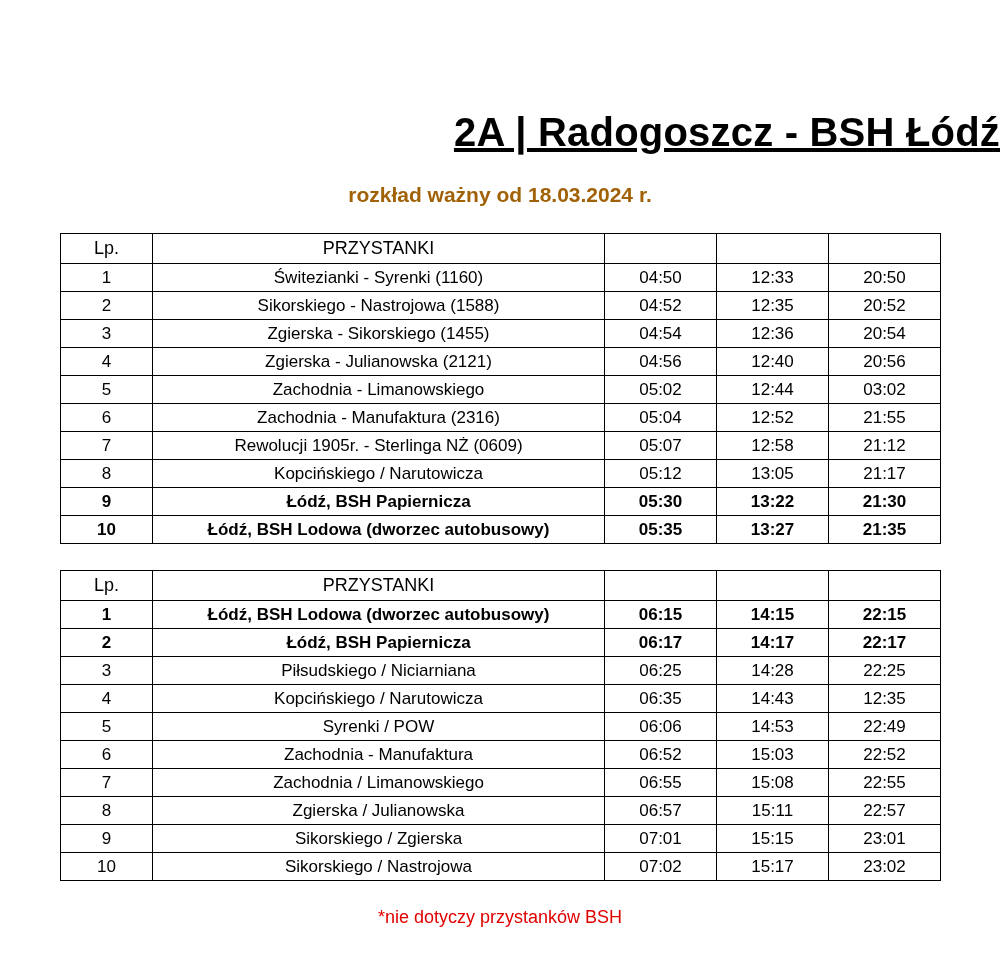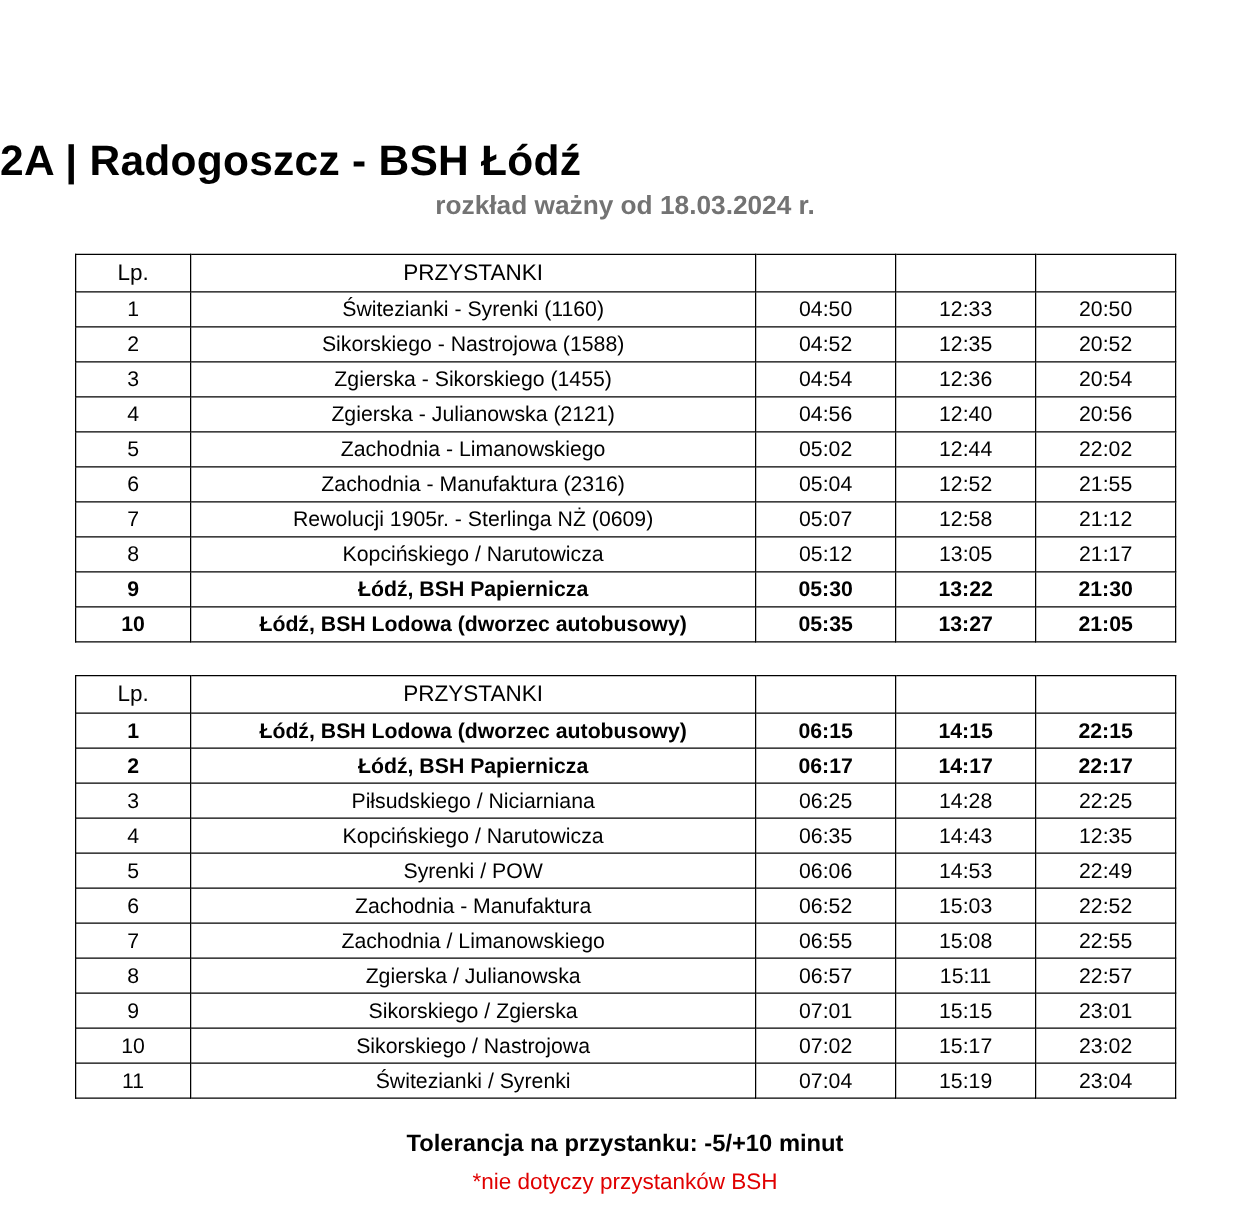--- a/index.html
+++ b/index.html
@@ -15,32 +15,33 @@
     overflow: hidden;
   }
   .page {
     width: 1000px;
     height: 965px;
     position: relative;
     box-sizing: border-box;
     padding: 0;
   }
   .title {
-    text-align: left;
-    font-size: 34px;
+    text-align: right;
+    font-size: 40px;
     font-weight: bold;
     margin-top: 110px;
     letter-spacing: 0.2px;
+    text-decoration: underline;
   }
   .subtitle {
     text-align: center;
     font-size: 21px;
     font-weight: bold;
-    color: #737373;
-    margin-top: 4px;
+    color: #a16207;
+    margin-top: 28px;
   }
   .table-wrap {
     width: 880px;
     margin: 0 auto;
   }
   table.schedule {
     border-collapse: collapse;
     width: 880px;
     table-layout: fixed;
     font-size: 17px;
@@ -142,21 +143,21 @@
             <td>Zgierska - Julianowska (2121)</td>
             <td>04:56</td>
             <td>12:40</td>
             <td>20:56</td>
           </tr>
           <tr>
             <td>5</td>
             <td>Zachodnia - Limanowskiego</td>
             <td>05:02</td>
             <td>12:44</td>
-            <td>22:02</td>
+            <td>03:02</td>
           </tr>
           <tr>
             <td>6</td>
             <td>Zachodnia - Manufaktura (2316)</td>
             <td>05:04</td>
             <td>12:52</td>
             <td>21:55</td>
           </tr>
           <tr>
             <td>7</td>
@@ -177,21 +178,21 @@
             <td>Łódź, BSH Papiernicza</td>
             <td>05:30</td>
             <td>13:22</td>
             <td>21:30</td>
           </tr>
           <tr class="bold">
             <td>10</td>
             <td>Łódź, BSH Lodowa (dworzec autobusowy)</td>
             <td>05:35</td>
             <td>13:27</td>
-            <td>21:05</td>
+            <td>21:35</td>
           </tr>
         </tbody>
     </table>
   </div>
 
   <div class="table-wrap second-table">
     <table class="schedule">
       <colgroup>
         <col class="c-lp">
           <col class="c-stop">
@@ -272,29 +273,21 @@
             <td>15:15</td>
             <td>23:01</td>
           </tr>
           <tr>
             <td>10</td>
             <td>Sikorskiego / Nastrojowa</td>
             <td>07:02</td>
             <td>15:17</td>
             <td>23:02</td>
           </tr>
-          <tr>
-            <td>11</td>
-            <td>Świtezianki / Syrenki</td>
-            <td>07:04</td>
-            <td>15:19</td>
-            <td>23:04</td>
-          </tr>
         </tbody>
     </table>
   </div>
 
   <div class="footer">
-    <div class="note1">Tolerancja na przystanku: -5/+10 minut</div>
     <div class="note2">*nie dotyczy przystanków BSH</div>
   </div>
 
 </div>
 
 </body></html>

